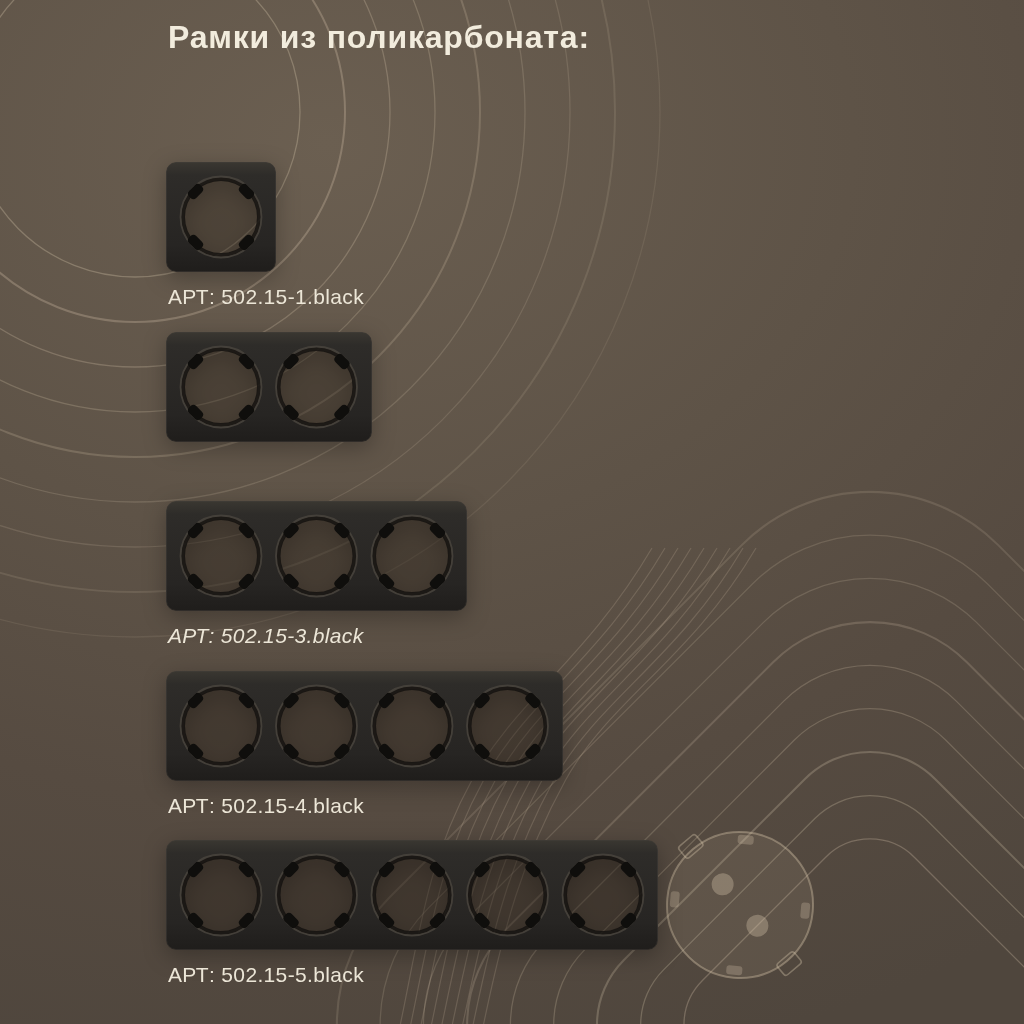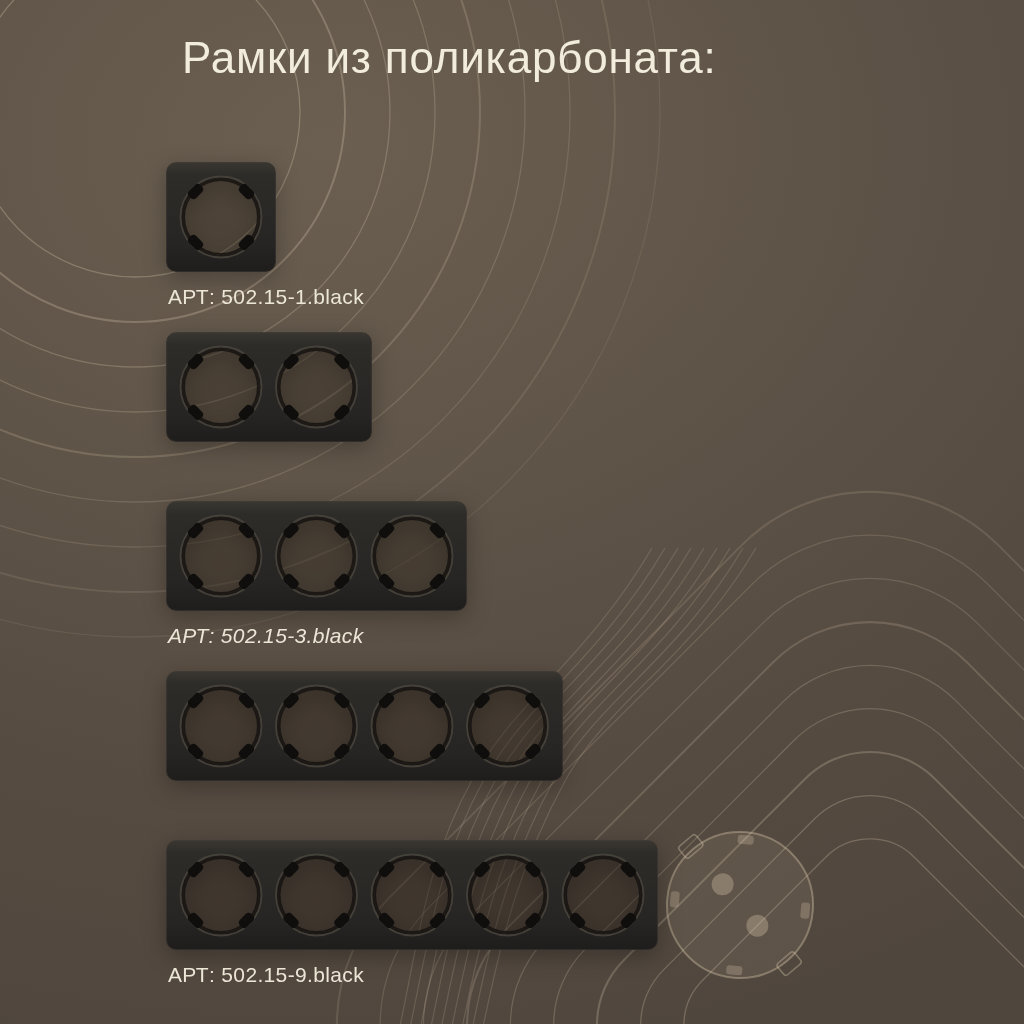--- a/index.html
+++ b/index.html
@@ -3,22 +3,22 @@
 <meta charset="utf-8">
 <style>
   html,body{margin:0;padding:0;}
   body{
     width:1024px;height:1024px;position:relative;overflow:hidden;
     background:radial-gradient(1250px 950px at 32% 14%, #6b5f51 0%, #5e5347 42%, #564b41 70%, #4f463d 100%);
     font-family:"Liberation Sans","DejaVu Sans",sans-serif;
   }
   #bg-decor{position:absolute;left:0;top:0;}
   .page-title{
-    position:absolute;left:168px;top:19px;margin:14px;
-    font-size:44px;font-weight:400;letter-spacing:0.8px;
+    position:absolute;left:168px;top:19px;margin:0;
+    font-size:32px;font-weight:700;letter-spacing:0.8px;
     color:#f2ecdd;white-space:nowrap;
   }
   .product{position:absolute;left:166px;width:700px;height:152px;}
   .frame-svg{display:block;filter:drop-shadow(0 6px 11px rgba(0,0,0,0.28));}
   .article{
     position:absolute;left:2px;top:123px;
     font-size:21px;letter-spacing:0.35px;color:#ece6d7;white-space:nowrap;
   }
 </style>
 </head>
@@ -224,20 +224,21 @@
         <rect x="238" y="14" width="16" height="10" rx="4" fill="#0f0e0c" transform="rotate(225 246 55)"></rect>
         <rect x="238" y="14" width="16" height="10" rx="4" fill="#0f0e0c" transform="rotate(315 246 55)"></rect>
         <circle cx="341.5" cy="55" r="37" fill="#1c150f" fill-opacity="0.28"></circle>
           <circle cx="341.5" cy="55" r="38" fill="none" stroke="#14120f" stroke-opacity="0.85" stroke-width="4"></circle>
           <circle cx="341.5" cy="55" r="40.5" fill="none" stroke="#47433c" stroke-opacity="0.9" stroke-width="1.8"></circle>
         <rect x="333.5" y="14" width="16" height="10" rx="4" fill="#0f0e0c" transform="rotate(45 341.5 55)"></rect>
         <rect x="333.5" y="14" width="16" height="10" rx="4" fill="#0f0e0c" transform="rotate(135 341.5 55)"></rect>
         <rect x="333.5" y="14" width="16" height="10" rx="4" fill="#0f0e0c" transform="rotate(225 341.5 55)"></rect>
         <rect x="333.5" y="14" width="16" height="10" rx="4" fill="#0f0e0c" transform="rotate(315 341.5 55)"></rect>
       </svg>
+    <div class="article">АРТ: 502.15-4.black</div>
   </div>
 
   <div class="product" style="top: 840px;">
     <svg class="frame-svg" xmlns="http://www.w3.org/2000/svg" width="492" height="110" viewBox="0 0 492 110">
         <defs>
     <linearGradient id="fg4" x1="0" y1="0" x2="0" y2="1">
       <stop offset="0" stop-color="#3a3731"></stop>
       <stop offset="0.12" stop-color="#2e2c29"></stop>
       <stop offset="0.75" stop-color="#272523"></stop>
       <stop offset="1" stop-color="#1f1d1b"></stop>
@@ -282,15 +283,15 @@
         <rect x="333.5" y="14" width="16" height="10" rx="4" fill="#0f0e0c" transform="rotate(225 341.5 55)"></rect>
         <rect x="333.5" y="14" width="16" height="10" rx="4" fill="#0f0e0c" transform="rotate(315 341.5 55)"></rect>
         <circle cx="437" cy="55" r="37" fill="#1c150f" fill-opacity="0.28"></circle>
           <circle cx="437" cy="55" r="38" fill="none" stroke="#14120f" stroke-opacity="0.85" stroke-width="4"></circle>
           <circle cx="437" cy="55" r="40.5" fill="none" stroke="#47433c" stroke-opacity="0.9" stroke-width="1.8"></circle>
         <rect x="429" y="14" width="16" height="10" rx="4" fill="#0f0e0c" transform="rotate(45 437 55)"></rect>
         <rect x="429" y="14" width="16" height="10" rx="4" fill="#0f0e0c" transform="rotate(135 437 55)"></rect>
         <rect x="429" y="14" width="16" height="10" rx="4" fill="#0f0e0c" transform="rotate(225 437 55)"></rect>
         <rect x="429" y="14" width="16" height="10" rx="4" fill="#0f0e0c" transform="rotate(315 437 55)"></rect>
       </svg>
-    <div class="article">АРТ: 502.15-9.black</div>
+    <div class="article">АРТ: 502.15-5.black</div>
   </div>
 </div>
 
 </body></html>

